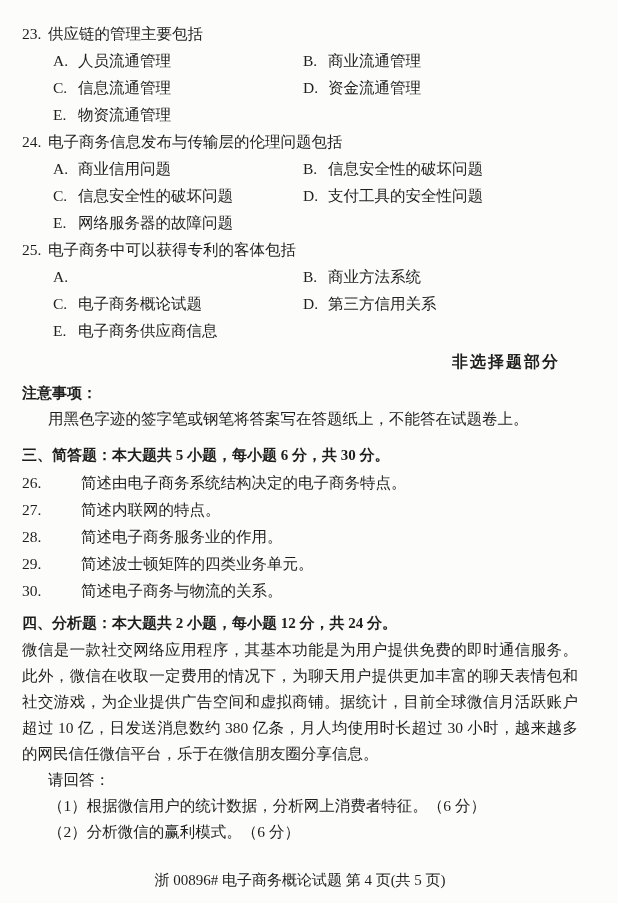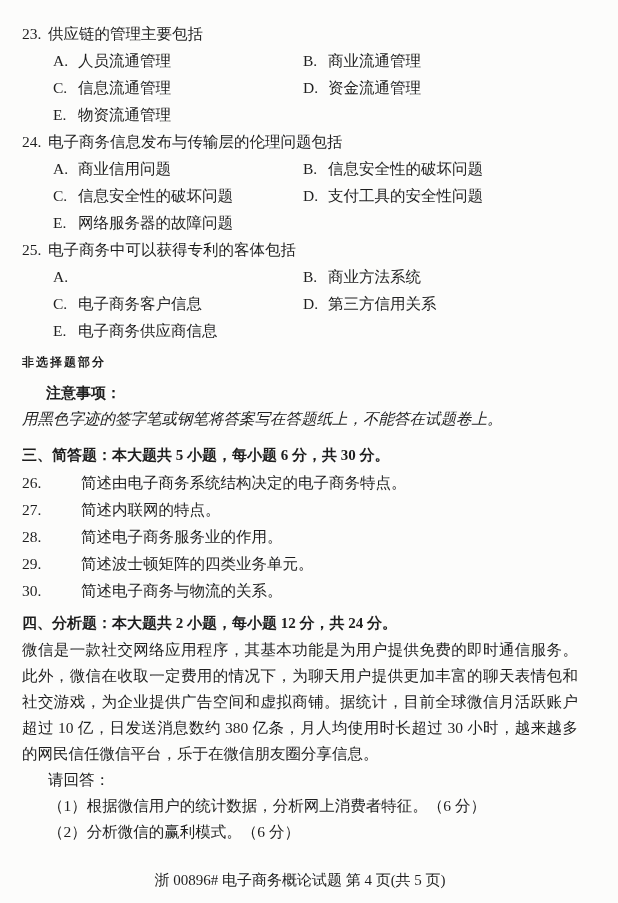--- a/index.html
+++ b/index.html
@@ -41,37 +41,36 @@
   .option {
     display: flex;
     line-height: 27px;
   }
   .opt-label {
     flex: 0 0 25px;
   }
   
   .section-title {
     margin: 4px 18px 4px 0;
-    text-align: left;
-    font-size: 12px;
+    text-align: right;
+    font-size: 16px;
     font-weight: bold;
     line-height: 28px;
     letter-spacing: 2px;
   }
   
   .notice-heading {
     margin-top: 4px;
     font-weight: bold;
     line-height: 26px;
     font-size: 15px;
-    margin-left: 24px;
   }
   .notice-body {
-    line-height: 26px;
-    font-style: italic;
+    margin-left: 26px;
+    line-height: 26px;
   }
   
   .part-heading {
     font-weight: bold;
     line-height: 27px;
     font-size: 15px;
   }
   .part3-heading { margin-top: 10px; }
   .part4-heading { margin-top: 6px; }
   
@@ -172,21 +171,21 @@
     <div class="options">
       <div class="option">
         <span class="opt-label">A.</span>
       </div>
       <div class="option">
         <span class="opt-label">B.</span>
         <span class="opt-text">商业方法系统</span>
       </div>
       <div class="option">
         <span class="opt-label">C.</span>
-        <span class="opt-text">电子商务客户信息</span>
+        <span class="opt-text">电子商务概论试题</span>
       </div>
       <div class="option">
         <span class="opt-label">D.</span>
         <span class="opt-text">第三方信用关系</span>
       </div>
       <div class="option">
         <span class="opt-label">E.</span>
         <span class="opt-text">电子商务供应商信息</span>
       </div>
     </div>

